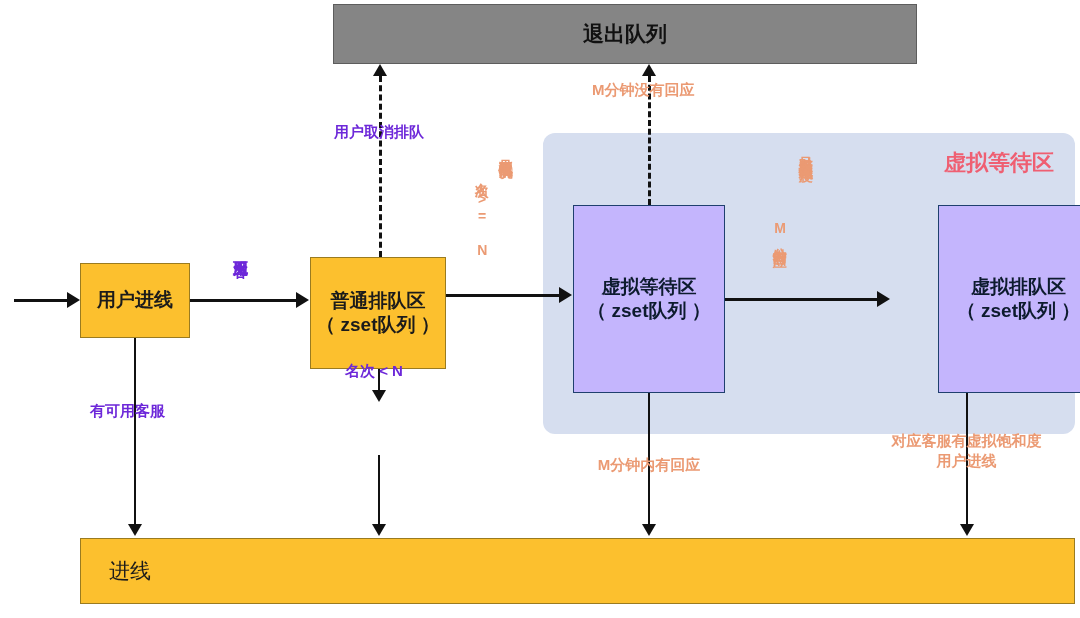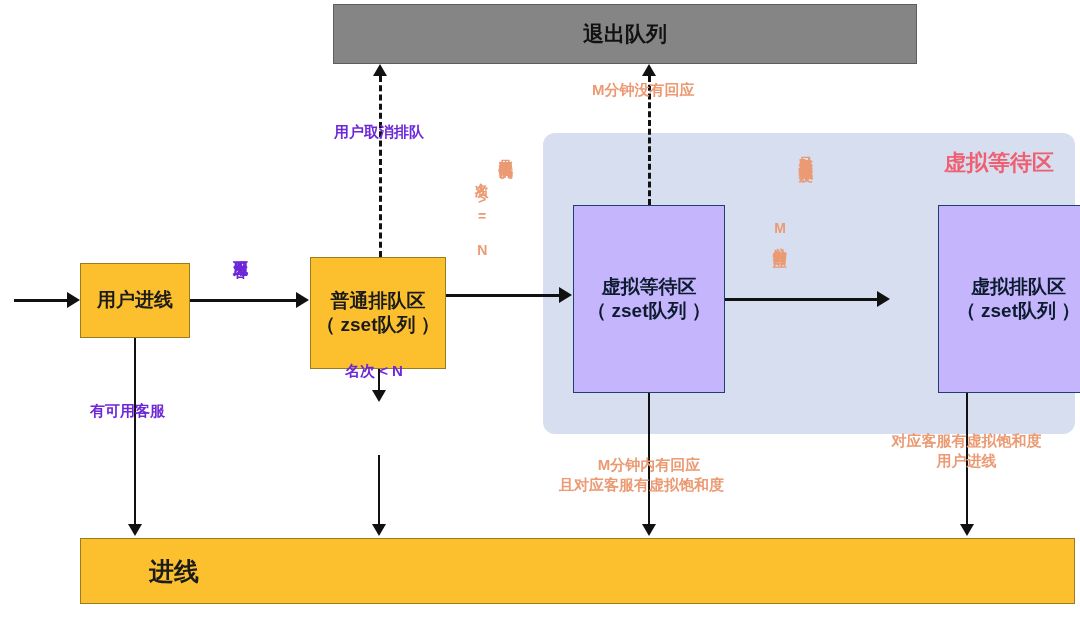--- a/index.html
+++ b/index.html
@@ -52,25 +52,24 @@
   .skin-gray{
     background:#858585;
     border:1px solid #5d5d5d;
     font-size:21px;
     font-weight:600;
     color:#111;
   }
   .skin-bar{
     background:#fcc02e;
     border:1px solid #9a7b20;
-    font-size:25px;
-    font-weight:700;
+    font-size:21px;
+    font-weight:400;
     align-items:flex-start;
     justify-content:center;
-    padding-left:40px;
   }
   .skin-bar .ln{padding-left:28px;}
 
   
   .panel{
     position:absolute;
     box-sizing:border-box;
     background:#d6deef;
     border-radius:12px;
     z-index:1;
@@ -212,21 +211,20 @@
 
   <div class="hline" style="left:725px;top:298px;width:154px;"></div>
   <div class="arrow arrow-r" style="left:877px;top:291px;"></div>
   <div class="elabel vert orange" style="left:771px;top:220px;font-size:14px;">M分钟内有回应</div>
   <div class="elabel vert orange" style="left:797px;top:145px;font-size:14px;">且对应客服没有虚拟饱和度</div>
 
   <div class="vline" style="left:648px;top:393px;width:2px;height:133px;"></div>
   <div class="arrow arrow-d" style="left:642px;top:524px;"></div>
   <div class="elabel orange center" style="left:591px;top:455px;width:116px;">
     <span>M分钟内有回应</span><br>
-    <span style="margin-left:-32px;">且对应客服有虚拟饱和度</span>
   </div>
 
   <div class="vline" style="left:966px;top:393px;width:2px;height:133px;"></div>
   <div class="arrow arrow-d" style="left:960px;top:524px;"></div>
   <div class="elabel orange center" style="left:889px;top:431px;width:155px;">
     <span>对应客服有虚拟饱和度</span><br>
     <span>用户进线</span>
   </div>
 
 </div>

